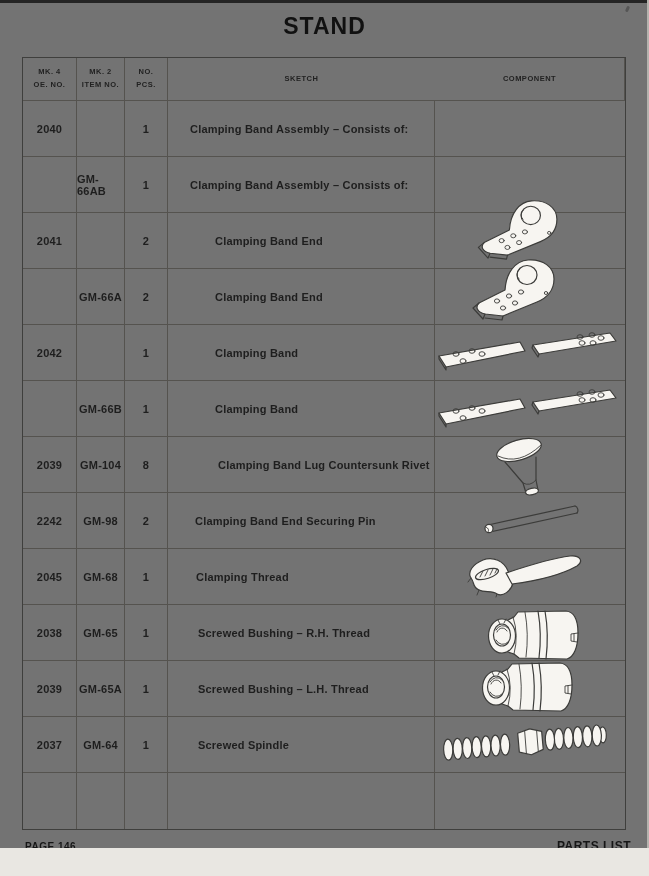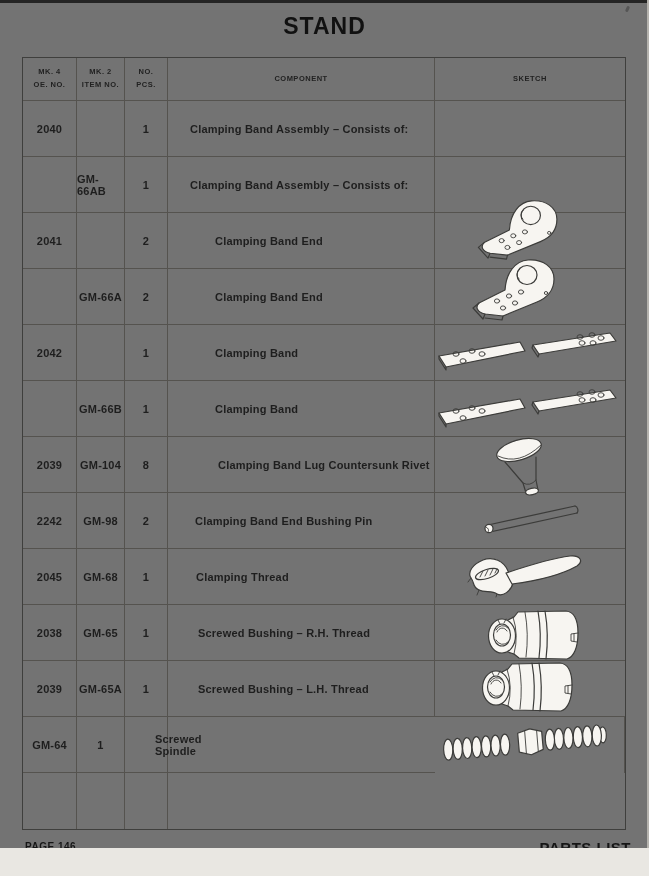--- a/index.html
+++ b/index.html
@@ -30,21 +30,21 @@
   .bcell{display:flex;align-items:center;justify-content:center;font-size:11px;letter-spacing:.2px;}
   .bcell.comp{justify-content:flex-start;}
 
   .sketch{position:absolute;z-index:2;}
   .sketch svg{display:block;}
   .stroke{fill:none;stroke:#3c3c3a;stroke-width:1.2;stroke-linecap:round;stroke-linejoin:round;}
   .paper{fill:#f7f5f1;stroke:#3c3c3a;stroke-width:1.2;stroke-linecap:round;stroke-linejoin:round;}
   .thin{fill:none;stroke:#3c3c3a;stroke-width:.9;stroke-linecap:round;}
 
   .footer-left{position:absolute;left:25px;top:841px;font-size:10px;font-weight:bold;letter-spacing:.5px;color:#161616;}
-  .footer-right{position:absolute;right:18px;top:839px;font-size:15px;font-weight:bold;letter-spacing:.5px;color:#161616;}
+  .footer-right{position:absolute;right:18px;top:839px;font-size:12px;font-weight:bold;letter-spacing:.5px;color:#161616;}
 </style>
 </head>
 <body>
 
 <div class="page">
 
   <div class="art-top"></div>
   <div class="art-right"></div>
   <div class="art-bot-gray"></div>
   <div class="art-bot-light"></div>
@@ -60,22 +60,22 @@
         <span>OE. NO.</span>
       </div>
       <div class="cell c2 hcell">
         <span>MK. 2</span>
         <span>ITEM NO.</span>
       </div>
       <div class="cell c3 hcell">
         <span>NO.</span>
         <span>PCS.</span>
       </div>
+      <div class="cell c5 hcell">SKETCH</div>
       <div class="cell c4 hcell">COMPONENT</div>
-      <div class="cell c5 hcell">SKETCH</div>
 
     <div class="cell c1 bcell">2040</div>
         <div class="cell c2 bcell"></div>
         <div class="cell c3 bcell">1</div>
         <div class="cell c4 bcell comp" style="padding-left: 22px;">Clamping Band Assembly – Consists of:</div>
         <div class="cell c5 bcell"></div>
         <div class="cell c1 bcell"></div>
         <div class="cell c2 bcell">GM-66AB</div>
         <div class="cell c3 bcell">1</div>
         <div class="cell c4 bcell comp" style="padding-left: 22px;">Clamping Band Assembly – Consists of:</div>
@@ -101,37 +101,38 @@
         <div class="cell c4 bcell comp" style="padding-left: 47px;">Clamping Band</div>
         <div class="cell c5 bcell"></div>
         <div class="cell c1 bcell">2039</div>
         <div class="cell c2 bcell">GM-104</div>
         <div class="cell c3 bcell">8</div>
         <div class="cell c4 bcell comp" style="padding-left: 50px;">Clamping Band Lug Countersunk Rivet</div>
         <div class="cell c5 bcell"></div>
         <div class="cell c1 bcell">2242</div>
         <div class="cell c2 bcell">GM-98</div>
         <div class="cell c3 bcell">2</div>
-        <div class="cell c4 bcell comp" style="padding-left: 27px;">Clamping Band End Bushing Pin</div>
+        <div class="cell c4 bcell comp" style="padding-left: 27px;">Clamping Band End Securing Pin</div>
         <div class="cell c5 bcell"></div>
         <div class="cell c1 bcell">2045</div>
         <div class="cell c2 bcell">GM-68</div>
         <div class="cell c3 bcell">1</div>
         <div class="cell c4 bcell comp" style="padding-left: 28px;">Clamping Thread</div>
         <div class="cell c5 bcell"></div>
         <div class="cell c1 bcell">2038</div>
         <div class="cell c2 bcell">GM-65</div>
         <div class="cell c3 bcell">1</div>
         <div class="cell c4 bcell comp" style="padding-left: 30px;">Screwed Bushing – R.H. Thread</div>
         <div class="cell c5 bcell"></div>
         <div class="cell c1 bcell">2039</div>
         <div class="cell c2 bcell">GM-65A</div>
         <div class="cell c3 bcell">1</div>
         <div class="cell c4 bcell comp" style="padding-left: 30px;">Screwed Bushing – L.H. Thread</div>
         <div class="cell c5 bcell"></div>
+        <div class="cell c1 bcell">2037</div>
         <div class="cell c2 bcell">GM-64</div>
         <div class="cell c3 bcell">1</div>
         <div class="cell c4 bcell comp" style="padding-left: 30px;">Screwed Spindle</div>
         <div class="cell c5 bcell"></div>
         <div class="cell c1 bcell lastrow"></div>
         <div class="cell c2 bcell lastrow"></div>
         <div class="cell c3 bcell lastrow"></div>
         <div class="cell c4 bcell lastrow comp" style="padding-left: 0px;"></div>
         <div class="cell c5 bcell lastrow"></div>
       </div>

